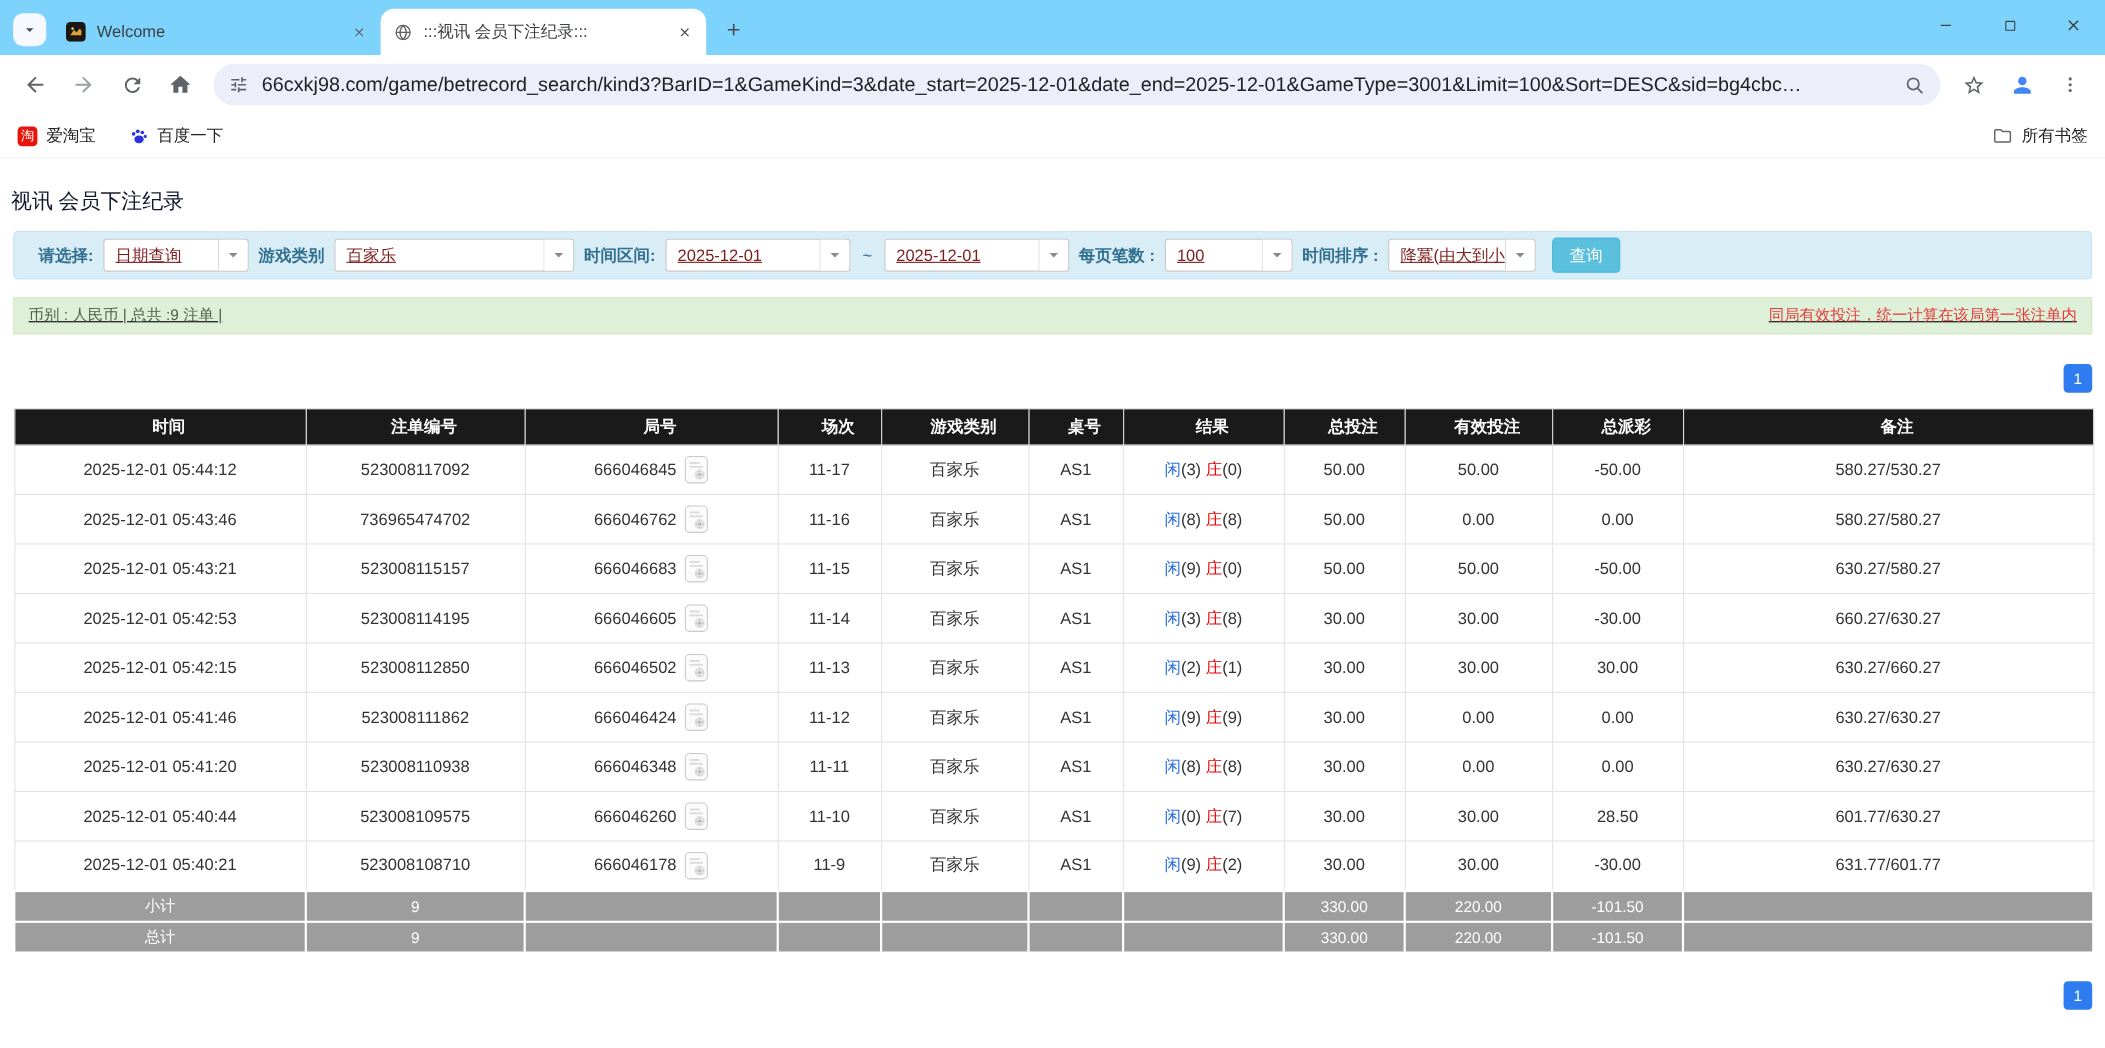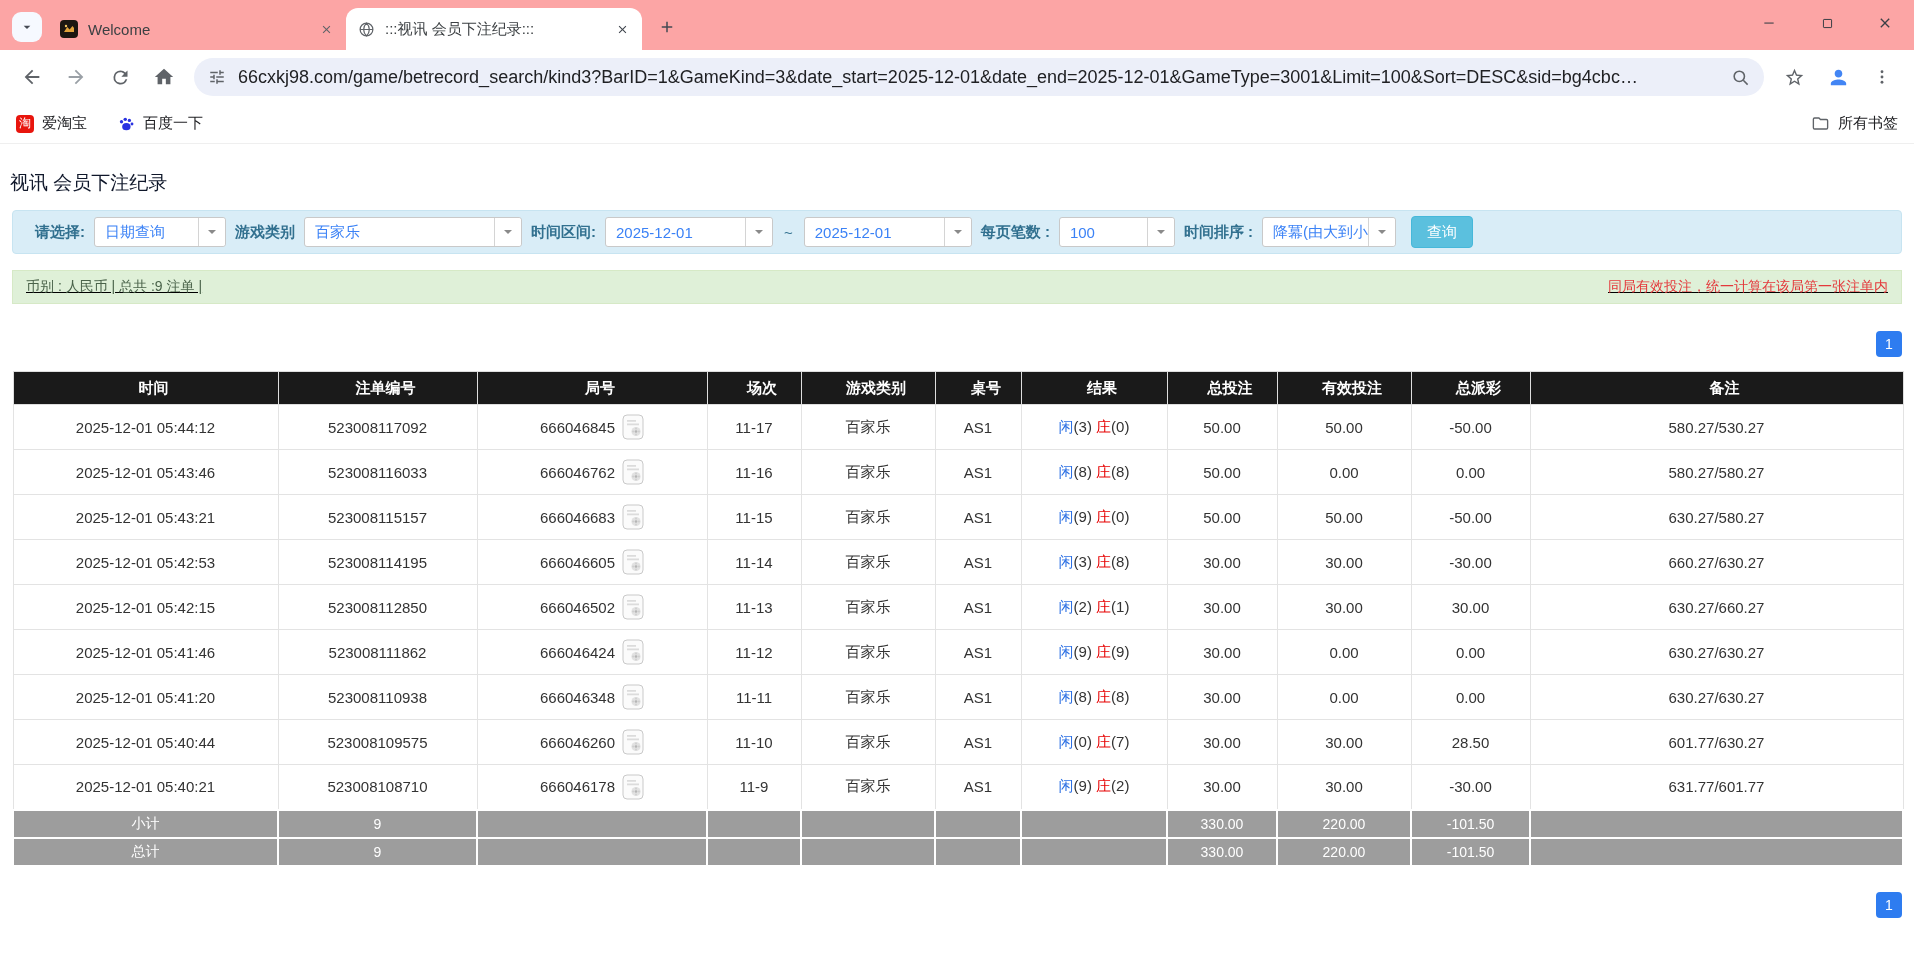--- a/index.html
+++ b/index.html
@@ -1,21 +1,21 @@
 <!DOCTYPE html>
 <html style="--accent-cyan: #5bc0de; --link-blue: #2b6fe3; --negative-red: #e60000; --header-black: #1a1a1a; --filter-bg: #d9edf7; --summary-bg: #dff0d8; --pagination-blue: #2e7cf0;"><head>
 <meta charset="utf-8">
 <style>
   * { margin:0; padding:0; box-sizing:border-box; }
   html,body { width:1914px; height:953px; }
   body { font-family:"Liberation Sans","DejaVu Sans",sans-serif; background:#fff; overflow:hidden; }
   .screen { width:1914px; height:953px; position:relative; background:#fff; }
 
   
-  .tabstrip { height:50px; background:#fca5a5; display:flex; align-items:flex-end; padding-left:8px; position:relative; }
+  .tabstrip { height:50px; background:#7dd3fc; display:flex; align-items:flex-end; padding-left:8px; position:relative; }
   .tab-search-btn { width:30px; height:30px; border-radius:9px; background:#f6f9ff; display:flex; align-items:center; justify-content:center; margin:0 6px 8px 4px; cursor:pointer; }
   .tab { height:42px; display:flex; align-items:center; padding:0 10px 0 12px; font-size:15px; color:#3c4043; gap:10px; }
   .tab.inactive { width:298px; }
   .tab.active { width:296px; background:#fff; border-radius:12px 12px 0 0; }
   .tab .tab-title { flex:1; white-space:nowrap; overflow:hidden; text-overflow:ellipsis; }
   .tab-close { width:20px; height:20px; border-radius:50%; display:flex; align-items:center; justify-content:center; cursor:pointer; }
   .fav-welcome { width:18px; height:18px; flex:0 0 18px; }
   .new-tab-btn { width:30px; height:30px; margin:0 0 8px 10px; display:flex; align-items:center; justify-content:center; cursor:pointer; }
   .win-controls { position:absolute; right:0; top:0; height:46px; display:flex; }
   .win-btn { width:58px; height:46px; display:flex; align-items:center; justify-content:center; cursor:pointer; }
@@ -31,21 +31,21 @@
   .bm-tao { width:18px; height:18px; background:#e8150d; color:#fff; border-radius:4px; font-size:12px; display:flex; align-items:center; justify-content:center; }
   .bm-right { margin-left:auto; display:flex; align-items:center; gap:8px; cursor:pointer; }
 
   
   .page-title { font-size:19px; font-weight:500; color:#0f172a; margin:26px 0 0 10px; }
 
   .filterbar { margin:14px 12px 0 12px; height:44px; background:var(--filter-bg,#d9edf7); border:1px solid #c7e4f1; border-radius:4px; display:flex; align-items:center; padding:0 22px; gap:9px; font-size:15px; }
   .flabel { color:#31708f; font-weight:bold; white-space:nowrap; }
   .tilde { color:#31708f; padding:0 2px; }
   .select { height:30px; background:#fff; border:1px solid #c9c9c9; border-radius:3px; display:flex; align-items:stretch; cursor:pointer; }
-  .select .val { padding:0 10px; color:#3b82f6; display:flex; align-items:center; flex:1; white-space:nowrap; overflow:hidden; }
+  .select .val { padding:0 10px; color:#7f1d1d; display:flex; align-items:center; flex:1; white-space:nowrap; overflow:hidden;text-decoration:underline; }
   .select .arrow { width:27px; border-left:1px solid #d4d4d4; display:flex; align-items:center; justify-content:center; border-radius:0 3px 3px 0; background:#fff; }
   .select .arrow::after { content:''; width:0; height:0; border:4px solid transparent; border-top-color:#8a8a8a; margin-top:4px; }
   .w-type { width:132px; } .w-game { width:218px; } .w-date { width:168px; } .w-pp { width:116px; } .w-sort { width:134px; }
   .btn-search { height:32px; padding:0 15px; background:var(--accent-cyan,#5bc0de); border:1px solid #46b8da; color:#fff; border-radius:4px; font-size:15px; display:flex; align-items:center; margin-left:6px; cursor:pointer; }
 
   .summarybar { margin:16px 12px 0 12px; height:34px; background:var(--summary-bg,#dff0d8); border:1px solid #d6e9c6; display:flex; align-items:center; justify-content:space-between; padding:0 13px; font-size:14px;text-decoration:underline; }
   .summary-left { color:#4a634a; }
   .summary-right { color:#e4393c; }
 
   .pagination-row { margin:0 12px; display:flex; justify-content:flex-end; }
@@ -315,21 +315,21 @@
           <td>百家乐</td>
           <td>AS1</td>
           <td><span class="res-player">闲</span><span class="res-num">(3)</span> <span class="res-banker">庄</span><span class="res-num">(0)</span></td>
           <td class="cell-blue">50.00</td>
           <td>50.00</td>
           <td class="cell-red">-50.00</td>
           <td>580.27/530.27</td>
         </tr>
         <tr>
           <td>2025-12-01 05:43:46</td>
-          <td>523008116033</td>
+          <td>736965474702</td>
           <td><span class="round-wrap">
               <span>666046762</span>
               <span class="replay-btn">
                 <svg width="22" height="26" viewBox="0 0 22 26">
                   <rect x="1" y="1" width="20" height="24" rx="4" fill="#fbfbfb" stroke="#c9c9c9"></rect>
                   <rect x="5" y="6" width="9" height="1.8" fill="#dcdcdc"></rect>
                   <rect x="5" y="9.5" width="12" height="1.8" fill="#dcdcdc"></rect>
                   <circle cx="14" cy="17.5" r="4.6" fill="#e2e2e2"></circle>
                   <circle cx="14" cy="17.5" r="1.3" fill="#b5b5b5"></circle>
                   <circle cx="14" cy="14.6" r="1" fill="#cfcfcf"></circle>

